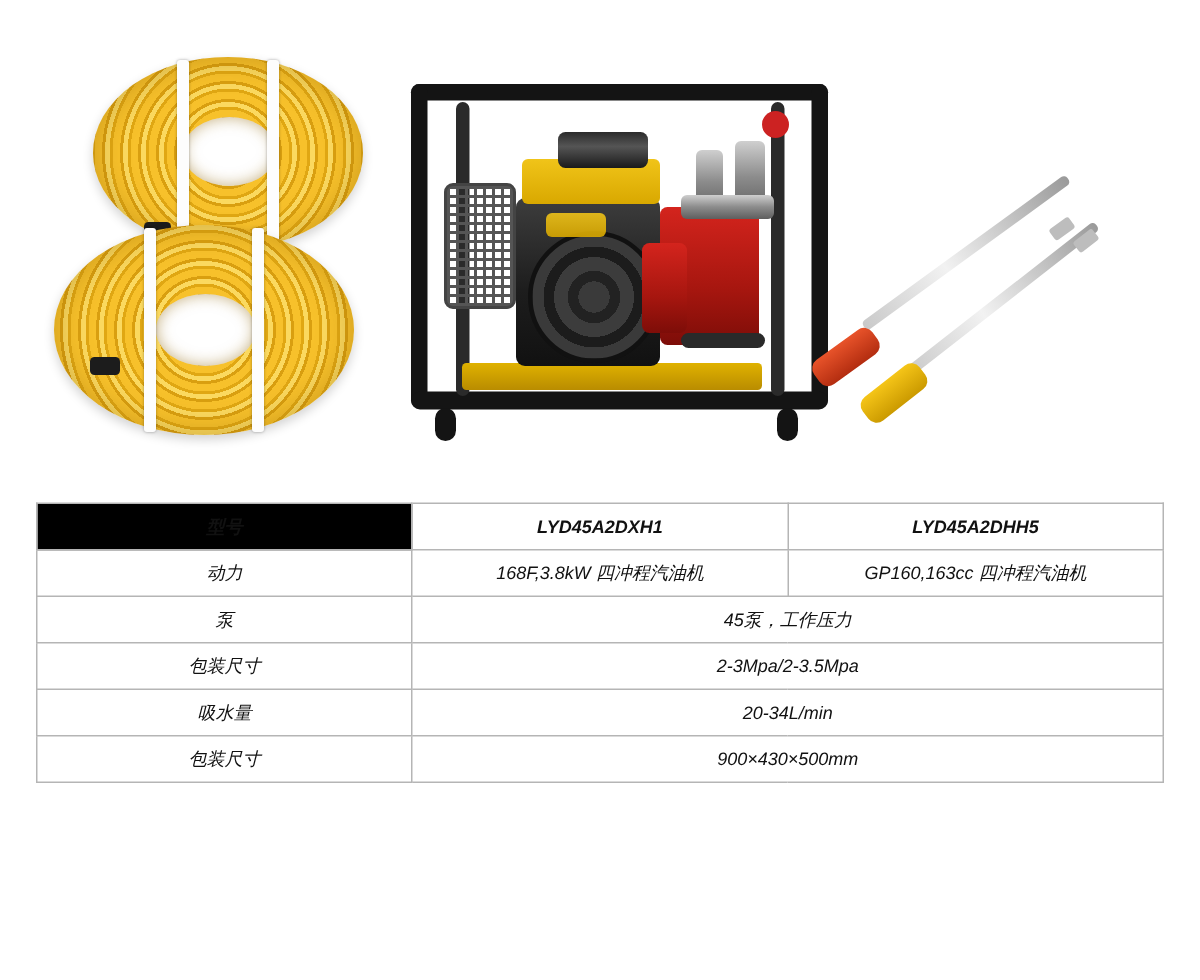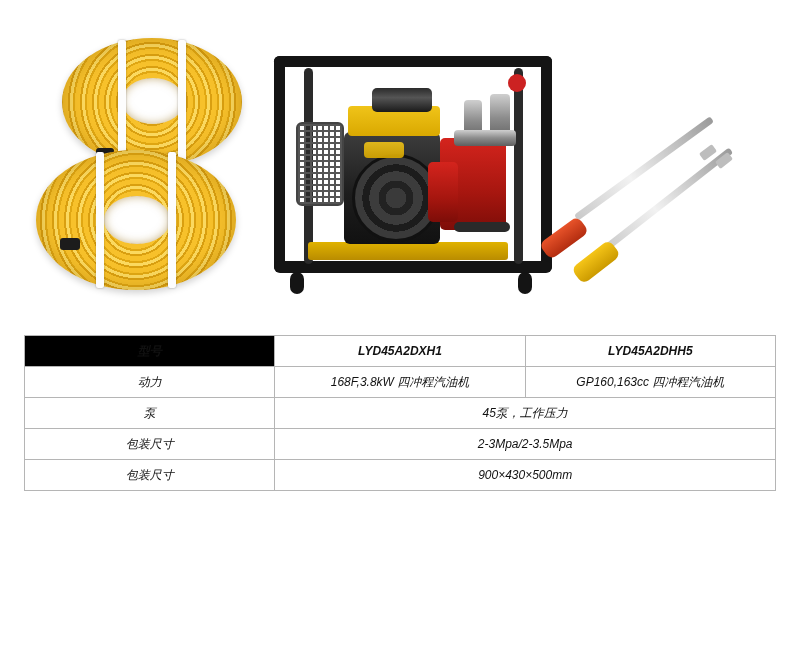--- a/index.html
+++ b/index.html
@@ -263,20 +263,24 @@
         <tr>
           <td class="rowlabel">泵</td>
           <td class="val-center" colspan="2">45泵，工作压力</td>
         </tr>
 
         <tr>
           <td class="rowlabel">包装尺寸</td>
           <td class="val-center" colspan="2">2-3Mpa/2-3.5Mpa</td>
         </tr>
 
+        <tr>
+          <td class="rowlabel">吸水量</td>
+          <td class="val-center" colspan="2">20-34L/min</td>
+        </tr>
 
 
 
         <tr>
           <td class="rowlabel">包装尺寸</td>
           <td class="val-center" colspan="2">900×430×500mm</td>
         </tr>
       </tbody>
     </table>
   </div>

